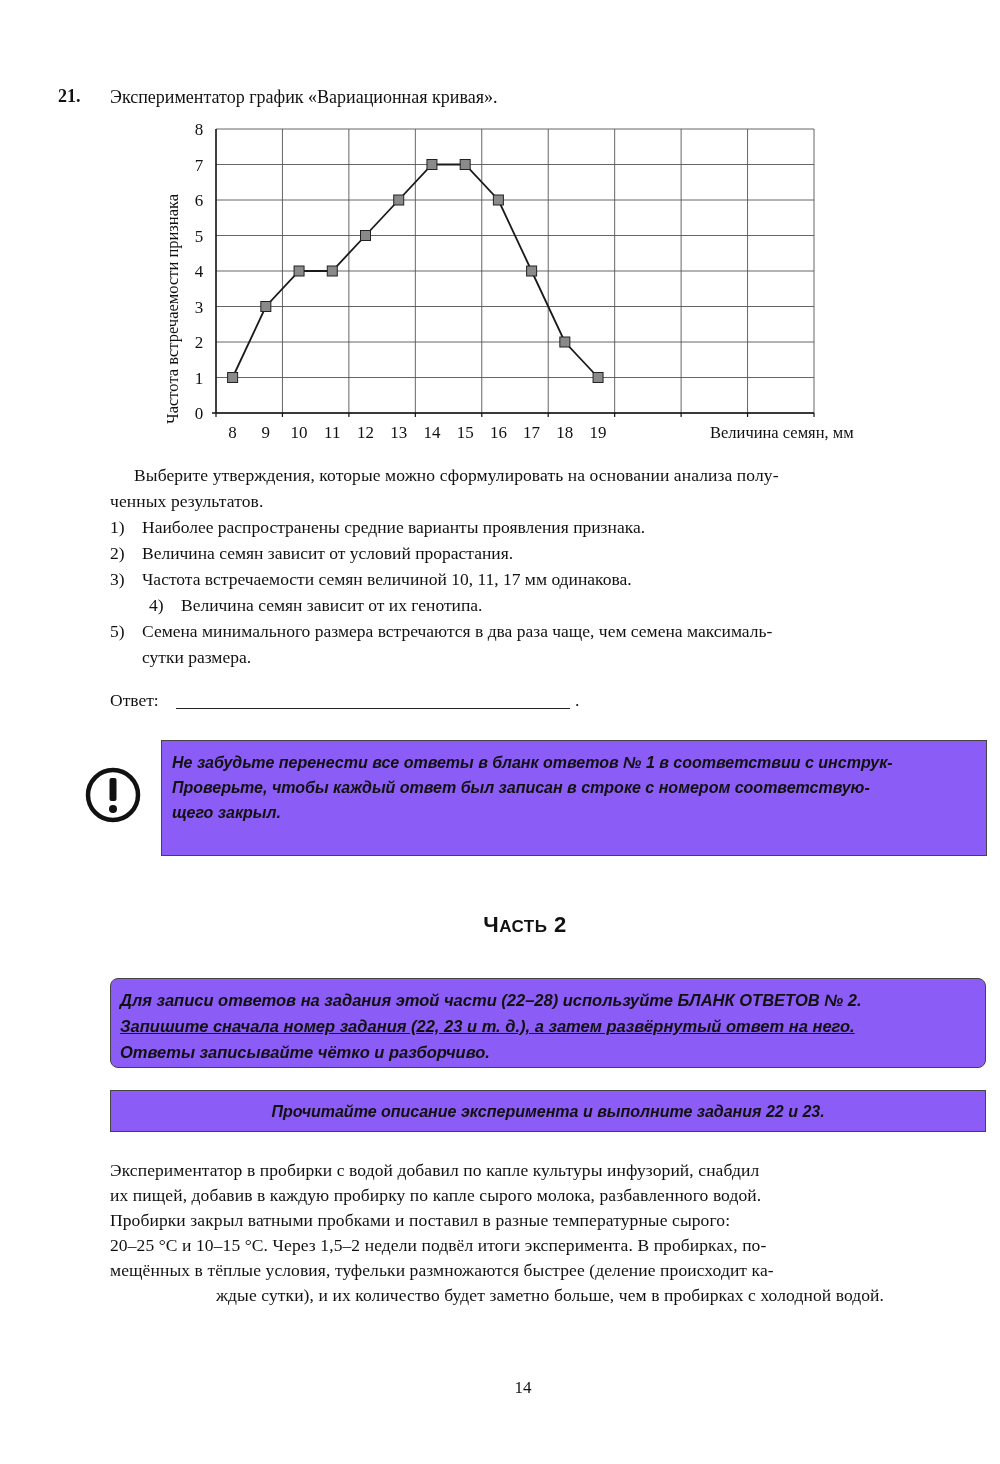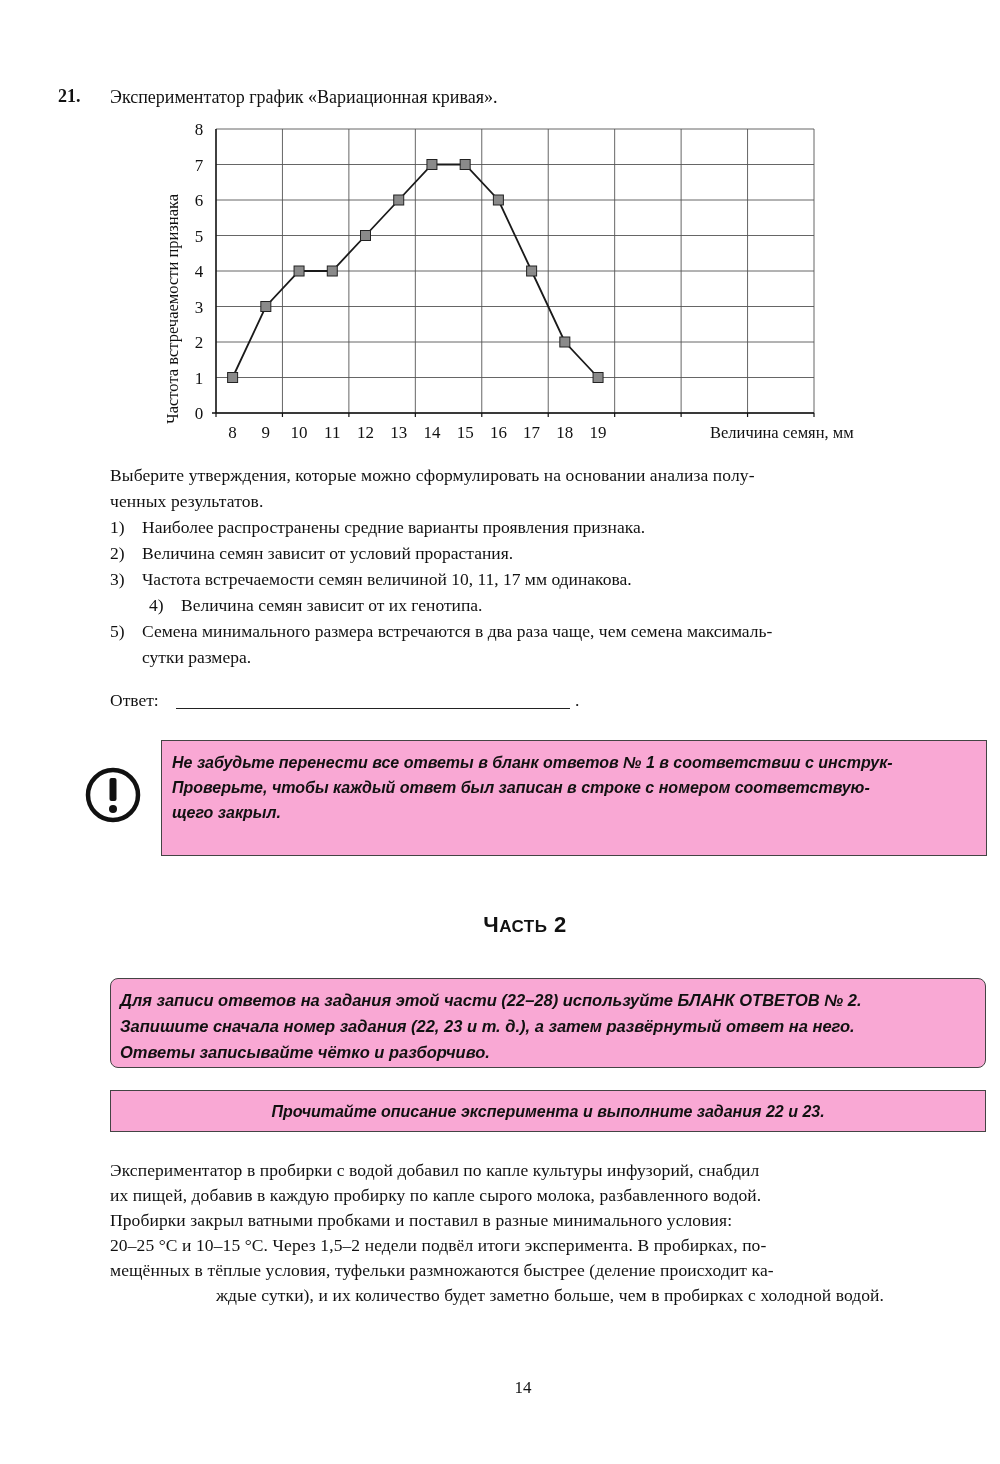--- a/index.html
+++ b/index.html
@@ -13,21 +13,21 @@
   .q-num { left: 58px; top: 86px; font-size: 18px; font-weight: bold; }
   .q-text { left: 110px; top: 87px; font-size: 18px; }
   .body-text { font-size: 17.5px; line-height: 26px; letter-spacing: 0.1px; }
   .list-item { position: absolute; left: 110px; font-size: 17.5px; line-height: 26px; }
   .list-item .n { display: inline-block; width: 32px; }
   .answer-line {
     position: absolute; left: 176px; top: 708px; width: 394px;
     border-bottom: 1.5px solid #222;
   }
   .box {
-    position: absolute; border: 1.5px solid #444; background: #f9a8d4;
+    position: absolute; border: 1.5px solid #444; background: #8b5cf6;
   }
   .box-text {
     font-family: "Liberation Sans", "DejaVu Sans", sans-serif;
     font-weight: bold; font-style: italic; font-size: 16px; line-height: 25px;
     color: #111;
   }
   .part-title {
     position: absolute; left: 0; width: 1050px; top: 912px; text-align: center;
     font-family: "Liberation Sans", "DejaVu Sans", sans-serif;
     font-weight: bold; font-size: 22px; letter-spacing: 0.5px;
@@ -119,21 +119,21 @@
         <rect x="526.6111111111111" y="266" width="10" height="10" fill="#8a8a8a" stroke="#222" stroke-width="1"></rect>
         <rect x="559.8333333333333" y="337" width="10" height="10" fill="#8a8a8a" stroke="#222" stroke-width="1"></rect>
         <rect x="593.0555555555555" y="372.5" width="10" height="10" fill="#8a8a8a" stroke="#222" stroke-width="1"></rect>
       </g>
     <text id="ylabel" x="0" y="0" font-family="Liberation Serif, DejaVu Serif, serif" font-size="16.5" fill="#111" transform="translate(178,424) rotate(-90)">Частота встречаемости признака</text>
     <text id="xlabel" x="710" y="438" font-family="Liberation Serif, DejaVu Serif, serif" font-size="16.5" fill="#111">Величина семян, мм</text>
   </svg>
 </div>
 
 <div class="abs body-text serif" style="left:110px; top:462px; width:880px;">
-  <div style="white-space:nowrap;">Выберите утверждения, которые можно сформулировать на основании анализа полу-</div>
+  <div style="white-space:nowrap;margin-left:24px;">Выберите утверждения, которые можно сформулировать на основании анализа полу-</div>
   <div>ченных результатов.</div>
 </div>
 
 <div class="list-item serif" style="top:514px;">
   <span class="n">1)</span><span>Наиболее распространены средние варианты проявления признака.</span>
 </div>
 <div class="list-item serif" style="top:540px;">
   <span class="n">2)</span><span>Величина семян зависит от условий прорастания.</span>
 </div>
 <div class="list-item serif" style="top:566px;">
@@ -166,31 +166,31 @@
   </div>
 </div>
 
 <div class="part-title">
   <span>Ч</span><span class="sc">АСТЬ</span><span> 2</span>
 </div>
 
 <div class="box" style="left:110px; top:978px; width:874px; height:88px;border-radius:8px;">
   <div class="box-text" style="padding:8px 0 0 9px; font-size:16.5px; line-height:26px;">
     <div style="white-space:nowrap;">Для записи ответов на задания этой части (22–28) используйте БЛАНК ОТВЕТОВ № 2.</div>
-    <div style="white-space:nowrap;">Запишите сначала номер задания (22, 23 и т. д.), а затем развёрнутый ответ на него.</div>
+    <div style="white-space:nowrap;text-decoration:underline;">Запишите сначала номер задания (22, 23 и т. д.), а затем развёрнутый ответ на него.</div>
     <div>Ответы записывайте чётко и разборчиво.</div>
   </div>
 </div>
 
 <div class="box" style="left:110px; top:1090px; width:874px; height:40px;">
   <div class="box-text" style="text-align:center; padding-top:8px;">Прочитайте описание эксперимента и выполните задания 22 и 23.</div>
 </div>
 
 <div class="abs body-text serif" style="left:110px; top:1158px; width:880px; line-height:25px;">
   <div style="white-space:nowrap;">Экспериментатор в пробирки с водой добавил по капле культуры инфузорий, снабдил</div>
   <div style="white-space:nowrap;">их пищей, добавив в каждую пробирку по капле сырого молока, разбавленного водой.</div>
-  <div style="white-space:nowrap;">Пробирки закрыл ватными пробками и поставил в разные минимального условия:</div>
+  <div style="white-space:nowrap;">Пробирки закрыл ватными пробками и поставил в разные температурные сырого:</div>
   <div style="white-space:nowrap;">20–25 °С и 10–15 °С. Через 1,5–2 недели подвёл итоги эксперимента. В пробирках, по-</div>
   <div style="white-space:nowrap;">мещённых в тёплые условия, туфельки размножаются быстрее (деление происходит ка-</div>
   <div style="white-space:nowrap;text-align:center;">ждые сутки), и их количество будет заметно больше, чем в пробирках с холодной водой.</div>
 </div>
 
 <div class="page-num serif">14</div>
 
 </body></html>

